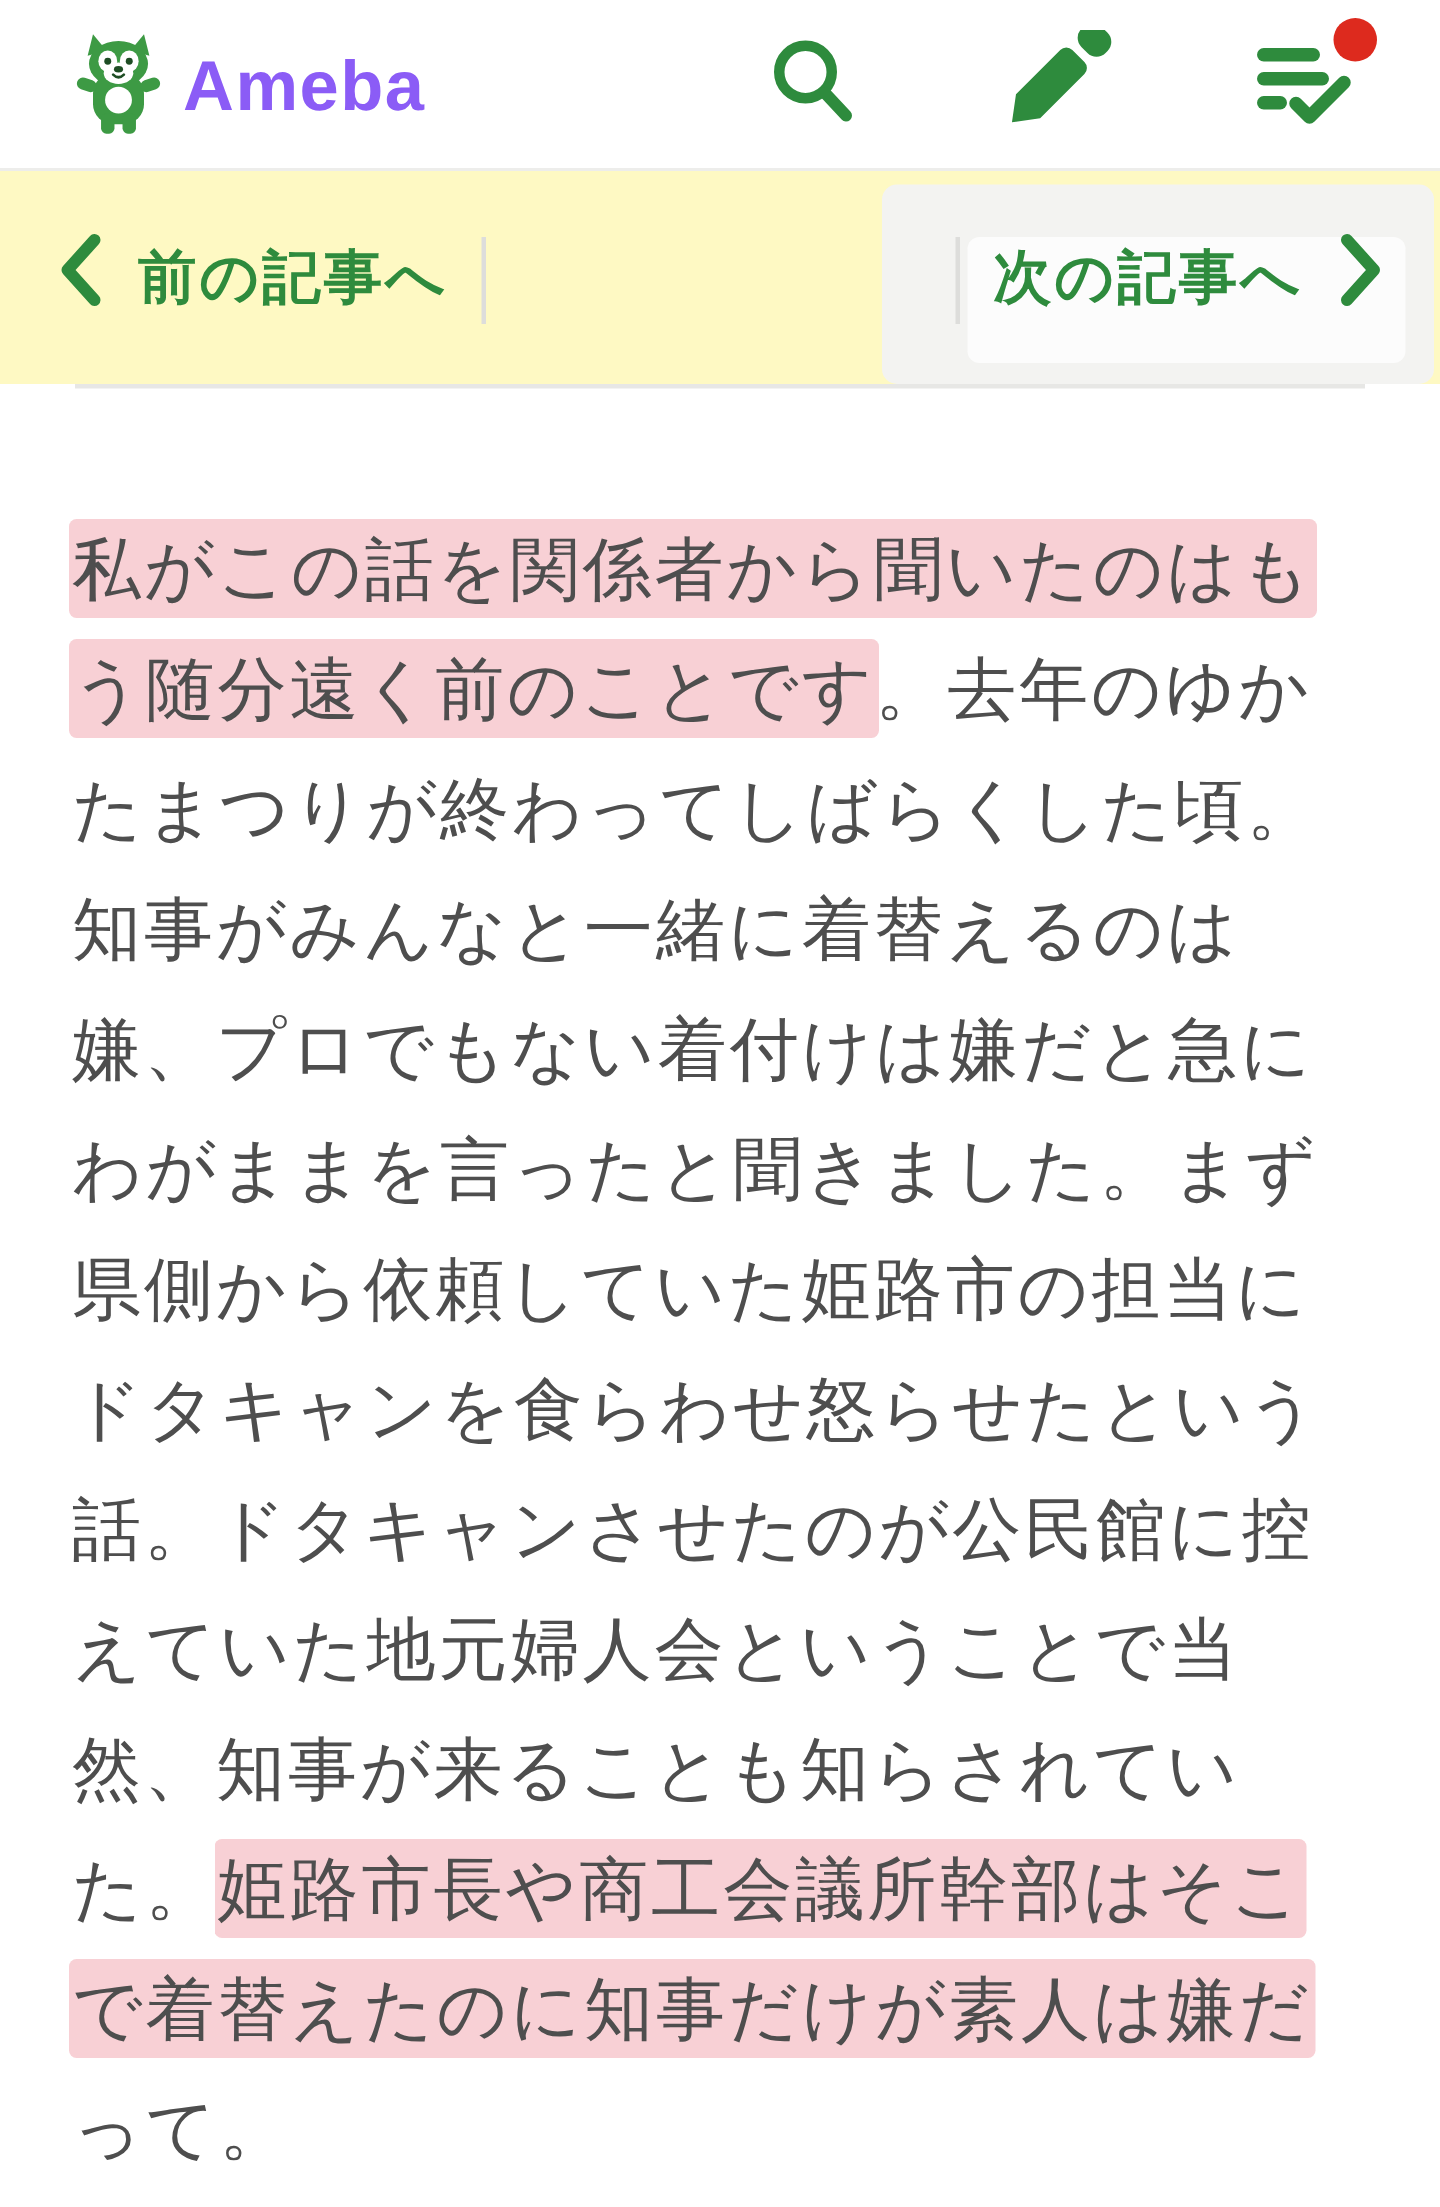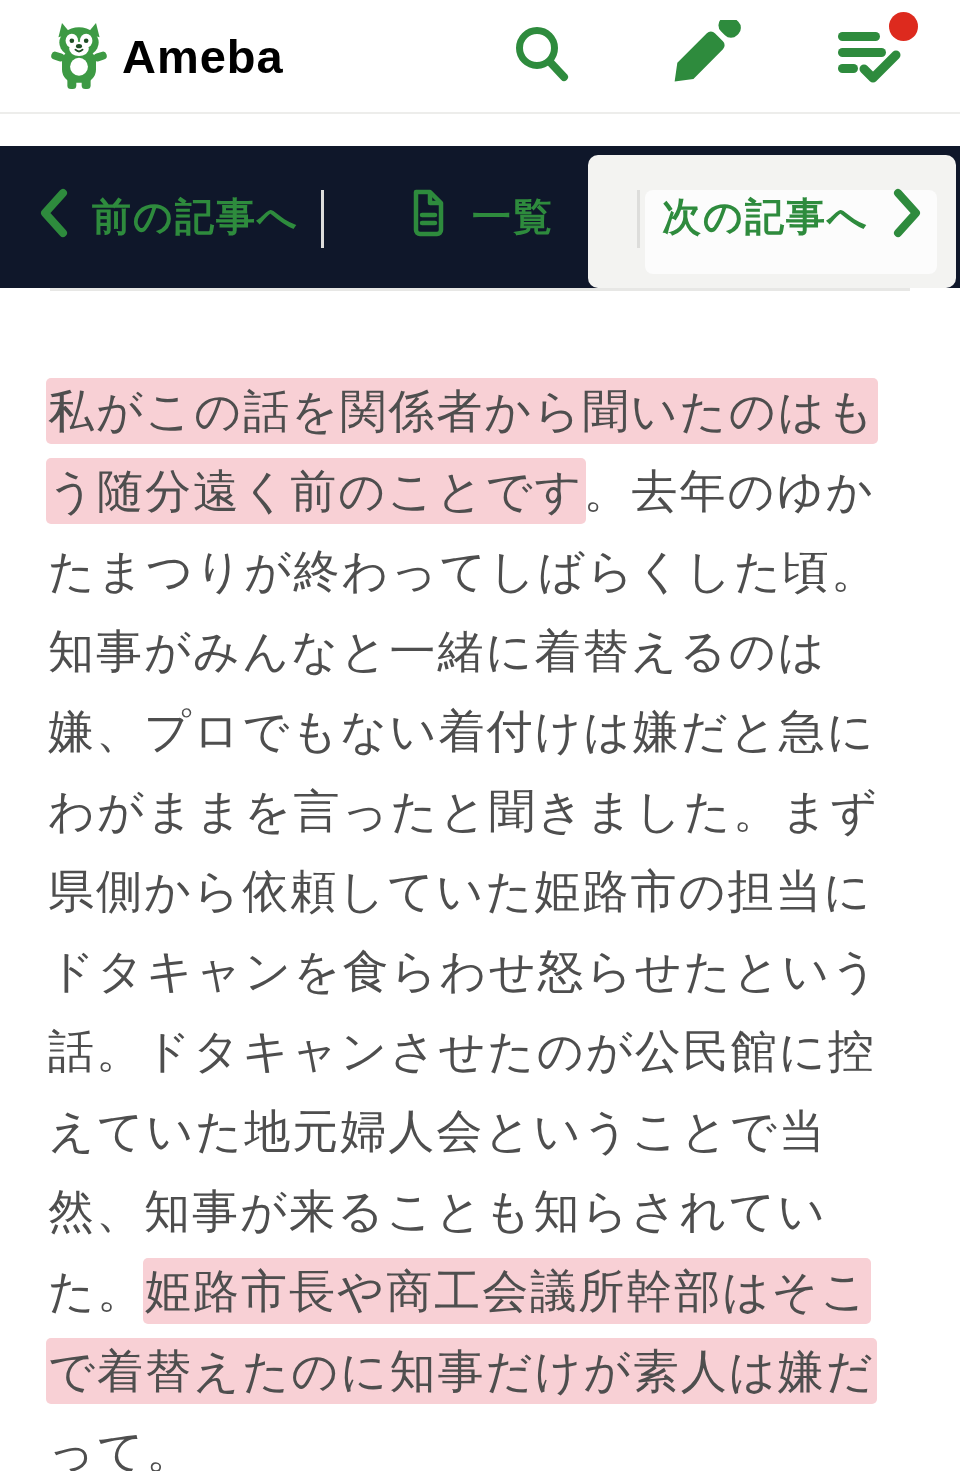--- a/index.html
+++ b/index.html
@@ -7,31 +7,31 @@
   body { height:1471px; overflow:hidden; }
 
   
   .app-header {
     height:114px; display:flex; align-items:center; justify-content:space-between;
     padding:0 54px 0 50px; background:#fff; border-bottom:2px solid #ededeb;
   }
   .brand { display:flex; align-items:center; gap:14px; }
   .brand svg { display:block; }
   .wordmark {
-    font-size:47px; font-weight:bold; color:#000000; letter-spacing:1px;
+    font-size:47px; font-weight:bold; color:#8b5cf6; letter-spacing:1px;
   }
   .header-actions { display:flex; align-items:center; gap:96px; }
   .icon-btn { position:relative; background:none; border:none; cursor:pointer; padding:0; display:block; }
   .badge-dot {
     position:absolute; top:-12px; right:-12px; width:29px; height:29px;
     border-radius:50%; background:var(--badge-red);
   }
 
   
-  .article-nav { position:relative; height:142px; background:#0f172a;margin-top:32px; }
+  .article-nav { position:relative; height:142px; background:#fef9c3; }
   .tap-highlight-outer {
     position:absolute; left:588px; top:9px; width:368px; height:133px;
     background:#f3f3f1; border-radius:10px;
   }
   .tap-highlight-inner {
     position:absolute; left:645px; top:44px; width:292px; height:84px;
     background:#fcfcfc; border-radius:8px;
   }
   .nav-btn {
     position:absolute; top:0; height:142px; display:flex; align-items:center;
@@ -144,31 +144,20 @@
     <span>
       <svg width="28" height="50" viewBox="0 0 28 50" fill="none">
         <polyline points="23,5 5,25 23,45" stroke="#2e8b3d" stroke-width="8" stroke-linecap="round" stroke-linejoin="round"></polyline>
       </svg>
     </span>
     <span class="lbl">前の記事へ</span>
   </button>
 
   <div class="nav-divider divider-1"></div>
 
-  <button class="nav-btn nav-list">
-    <span>
-      <svg width="36" height="50" viewBox="0 0 36 50" fill="none">
-        <path d="M6 4 H20 L31 15 V42 a4 4 0 0 1 -4 4 H10 a4 4 0 0 1 -4 -4 Z" stroke="#2e8b3d" stroke-width="4.5" stroke-linejoin="round"></path>
-        <path d="M20 4 V15 H31" stroke="#2e8b3d" stroke-width="4.5" stroke-linejoin="round"></path>
-        <line x1="12" y1="27" x2="25" y2="27" stroke="#2e8b3d" stroke-width="4.5" stroke-linecap="round"></line>
-        <line x1="12" y1="35" x2="25" y2="35" stroke="#2e8b3d" stroke-width="4.5" stroke-linecap="round"></line>
-      </svg>
-    </span>
-    <span class="lbl">一覧</span>
-  </button>
 
   <div class="nav-divider divider-2"></div>
 
   <button class="nav-btn nav-next">
     <span class="lbl">次の記事へ</span>
     <span>
       <svg width="28" height="50" viewBox="0 0 28 50" fill="none">
         <polyline points="5,5 23,25 5,45" stroke="#2e8b3d" stroke-width="8" stroke-linecap="round" stroke-linejoin="round"></polyline>
       </svg>
     </span>

